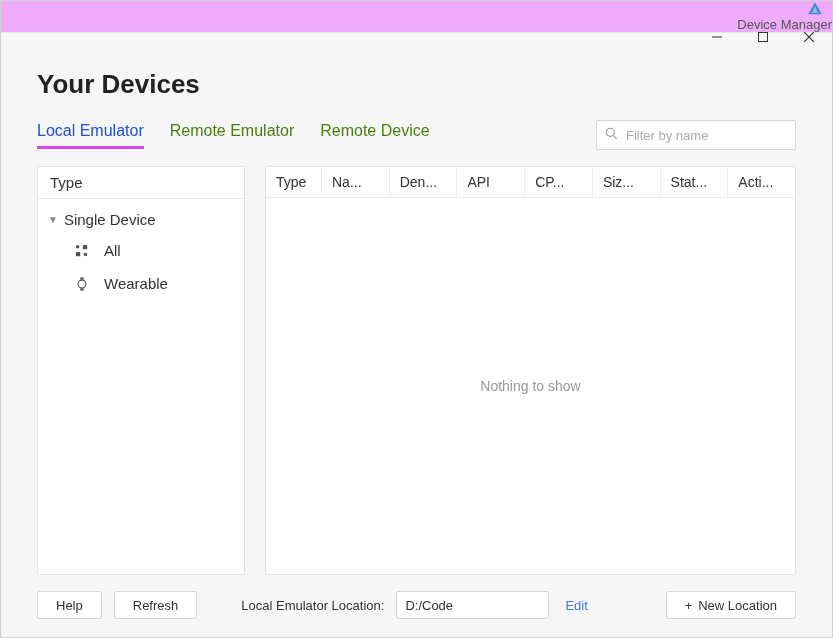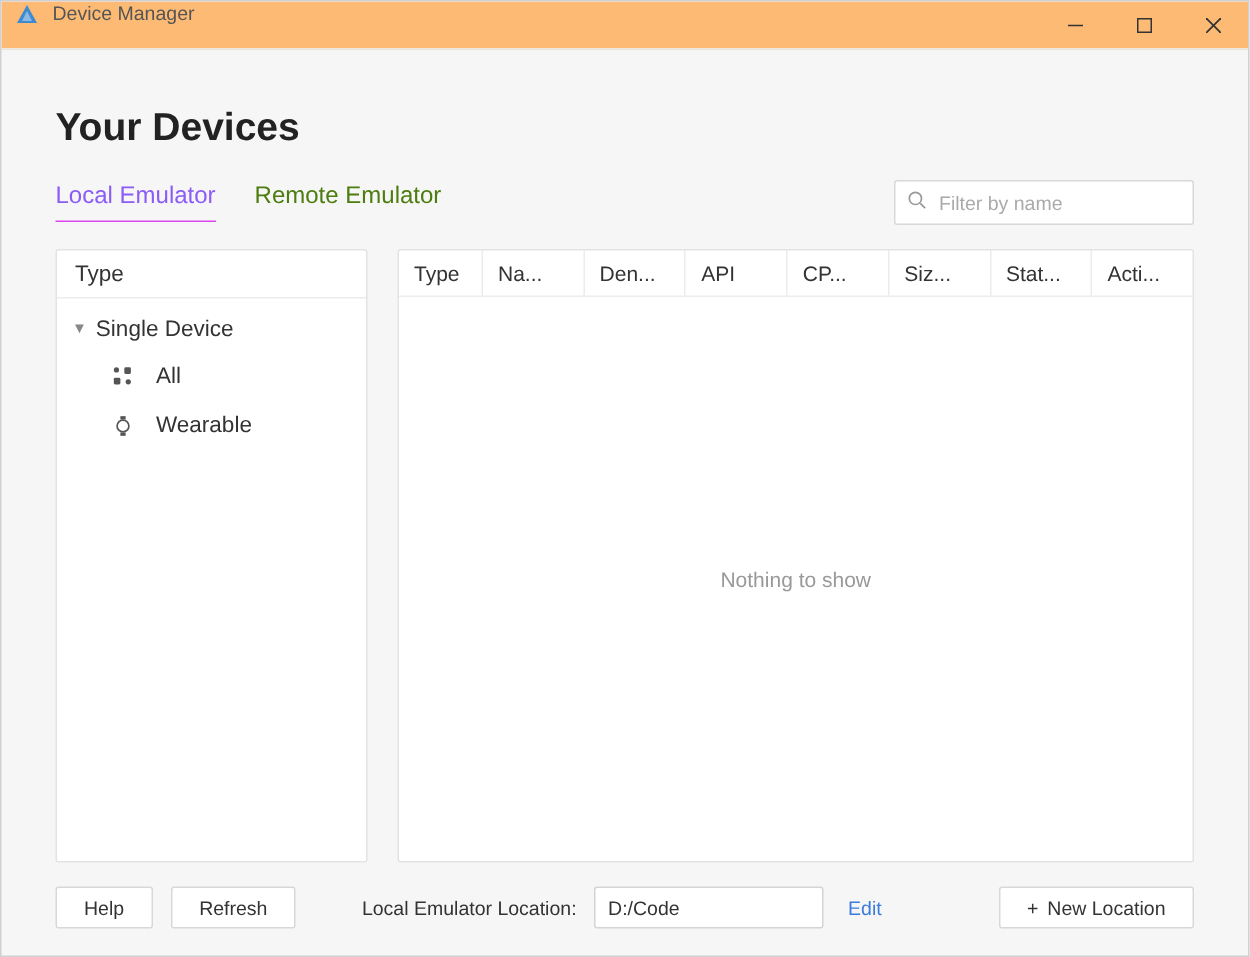--- a/index.html
+++ b/index.html
@@ -10,25 +10,26 @@
     color: #333;
     background: #f6f6f7;
     width: 833px;
     height: 638px;
     overflow: hidden;
     border: 1px solid #d0d0d4;
   }
   
   .titlebar {
     height: 32px;
-    background: #fdba74;
-    display: flex;
-    align-items: flex-start;
+    background: #f0abfc;
+    display: flex;
+    align-items: flex-end;
     padding-left: 8px;
     border-bottom: 1px solid #e9e9ea;
+    flex-direction: column;
   }
   .titlebar .app-icon {
     width: 18px; height: 18px;
     margin-right: 8px;
     display: inline-flex;
     align-items: center;
     justify-content: center;
   }
   .titlebar .title {
     font-size: 13px;
@@ -73,22 +74,22 @@
     flex: 1;
   }
   .tab {
     font-size: 16px;
     color: #4d7c0f;
     cursor: pointer;
     padding-bottom: 6px;
     border-bottom: 2px solid transparent;
   }
   .tab.active {
-    color: #8b5cf6;
-    border-bottom: 1px solid #d946ef;
+    color: #1d4ed8;
+    border-bottom: 3px solid #d946ef;
   }
   .search-wrap {
     width: 200px;
     height: 30px;
     border: 1px solid #d8d8db;
     border-radius: 2px;
     background: #fff;
     display: flex;
     align-items: center;
     padding: 0 8px;
@@ -268,20 +269,21 @@
   </div>
 </div>
 
 <div class="content">
   <div class="page-title">Your Devices</div>
 
   <div class="tabs-row">
     <div class="tabs">
       <div class="tab active">Local Emulator</div>
       <div class="tab">Remote Emulator</div>
+      <div class="tab">Remote Device</div>
     </div>
     <div class="search-wrap">
       <span>
         <svg width="13" height="13" viewBox="0 0 16 16">
             <circle cx="6.5" cy="6.5" r="5" fill="none" stroke="#999" stroke-width="1.4"></circle>
             <line x1="10.5" y1="10.5" x2="14.5" y2="14.5" stroke="#999" stroke-width="1.4"></line>
           </svg>
       </span>
       <input type="text" placeholder="Filter by name" style="">
     </div>

